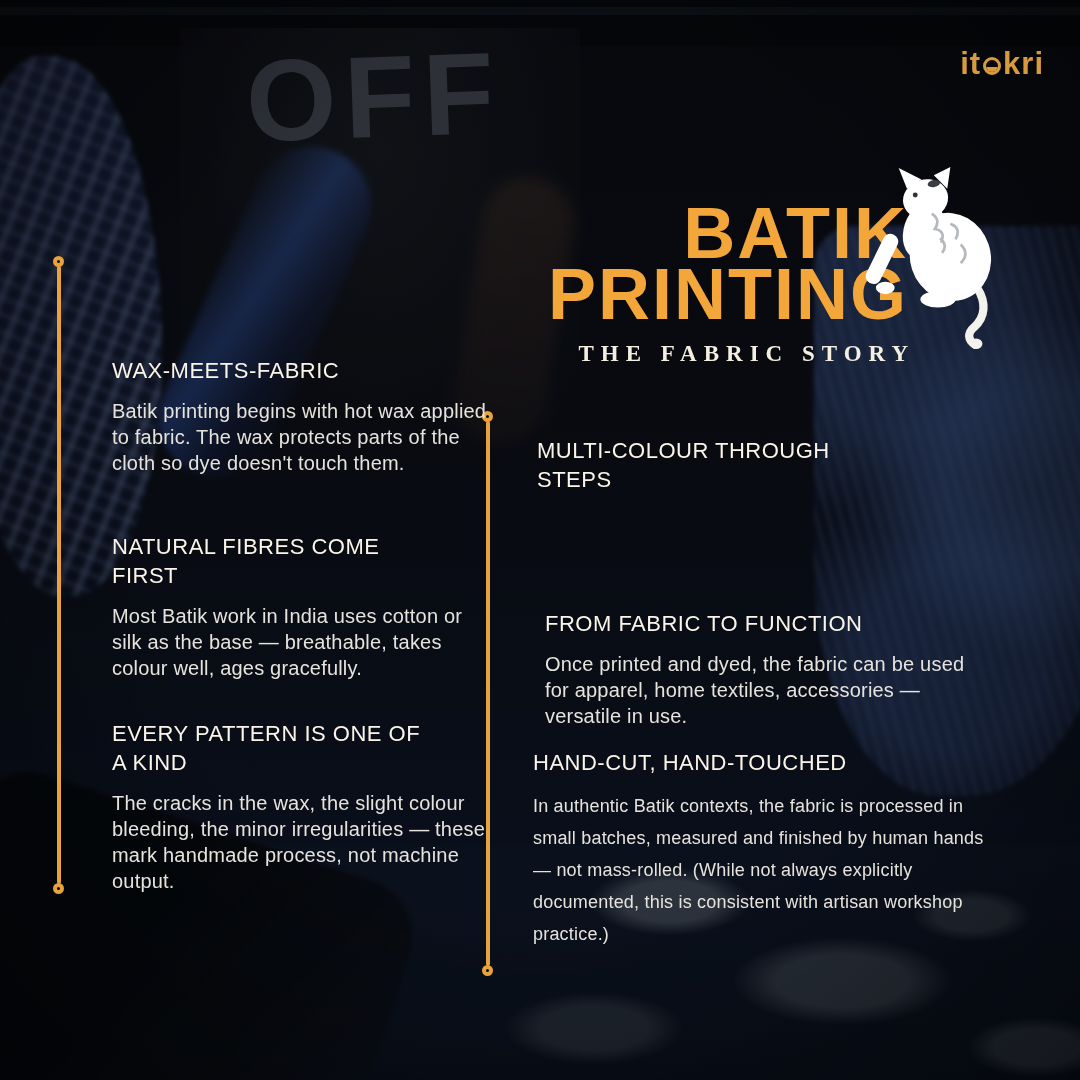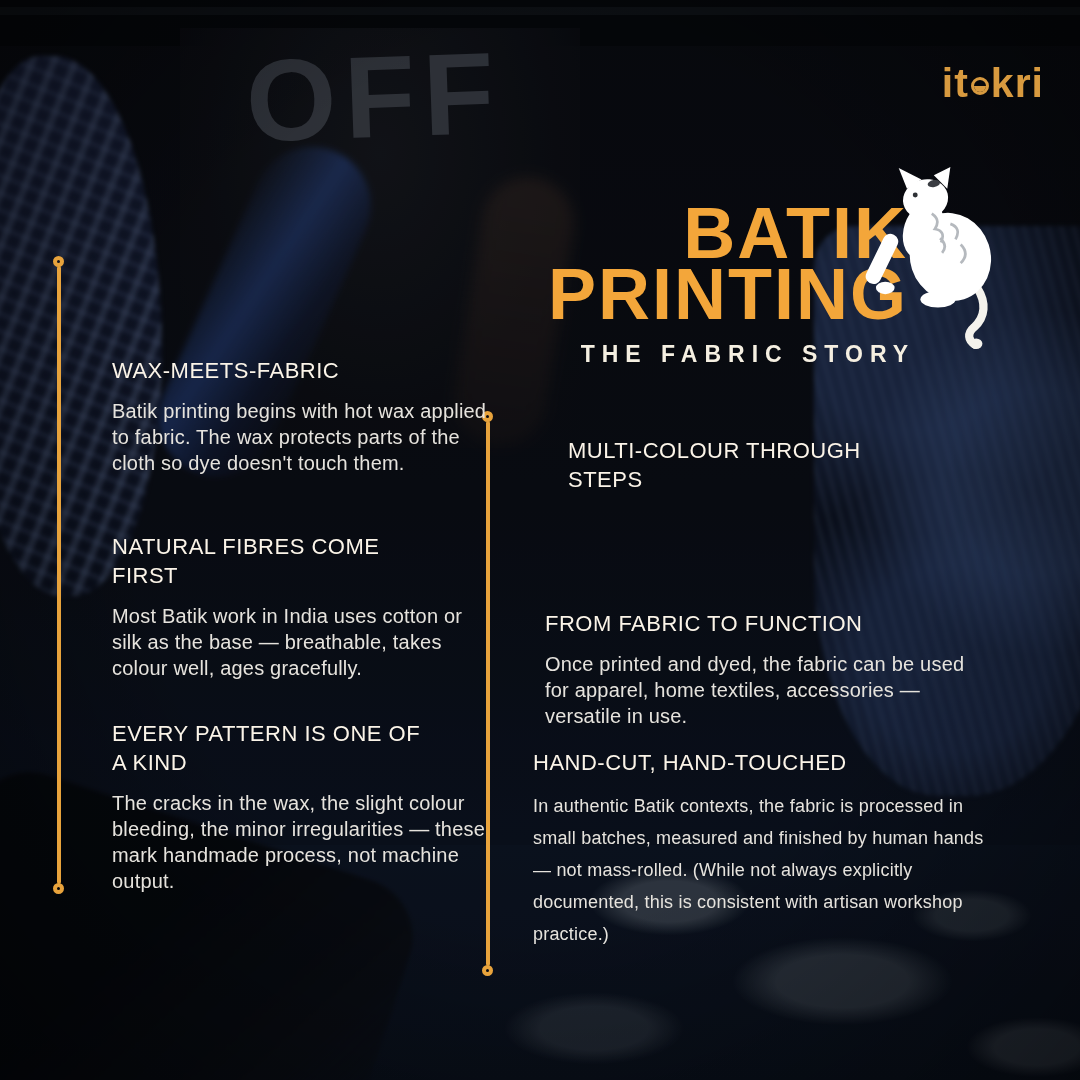--- a/index.html
+++ b/index.html
@@ -50,42 +50,42 @@
       radial-gradient(ellipse 60px 26px at 90% 30%,rgba(96,106,116,.42) 0 60%,rgba(0,0,0,0) 100%),
       radial-gradient(ellipse 90px 36px at 55% 78%,rgba(90,100,110,.38) 0 60%,rgba(0,0,0,0) 100%),
       radial-gradient(ellipse 70px 30px at 96% 86%,rgba(104,112,122,.42) 0 60%,rgba(0,0,0,0) 100%),
       linear-gradient(180deg,#0d1524,#0a111d);}
   .pot-edge{left:-70px;bottom:-60px;width:460px;height:320px;transform:rotate(18deg);
     border-radius:60px;background:linear-gradient(120deg,#04060a 40%,#090c12 75%,rgba(0,0,0,0));
     filter:blur(2px);}
   .scrim{inset:0;background:rgba(6,10,16,.32);}
   .vignette{inset:0;background:radial-gradient(ellipse at 50% 45%,rgba(0,0,0,0) 52%,rgba(0,0,0,.45) 100%);}
   
-  .logo{position:absolute;top:60px;right:36px;color:#D89A3F;font-weight:700;font-size:41px;
+  .logo{position:absolute;top:46px;right:36px;color:#D89A3F;font-weight:700;font-size:31px;
     letter-spacing:1px;display:flex;align-items:center;}
   .logo-o{display:inline-block;width:18px;height:18px;border:3px solid currentColor;border-radius:50%;
     position:relative;margin:4px 2px 0 2px;overflow:hidden;}
   .logo-o-fill{position:absolute;left:0;right:0;bottom:0;height:45%;background:currentColor;}
   .title-block{position:absolute;top:203px;right:172px;text-align:right;}
   .title-line{font-size:72px;font-weight:800;color:var(--accent);line-height:61px;letter-spacing:2px;}
-  .subtitle{margin-top:16px;font-size:23px;font-weight:700;color:#F5EFE1;letter-spacing:7px;margin-right:-7px;}
+  .subtitle{margin-top:16px;font-size:23px;font-weight:700;color:#F5EFE1;letter-spacing:7px;margin-right:-7px;font-family:Liberation Serif, serif;}
   .cat{position:absolute;left:860px;top:166px;width:158px;height:186px;}
   .timeline{position:absolute;display:flex;flex-direction:column;align-items:center;}
   .timeline-left{left:53px;top:256px;height:638px;}
   .timeline-right{left:482px;top:411px;height:565px;}
   .ring{width:11px;height:11px;border:4px solid var(--timeline);border-radius:50%;
     background:rgba(10,10,14,.55);flex:0 0 auto;}
   .tl-line{width:4px;flex:1;background:var(--timeline);margin:-1px 0;border-radius:2px;}
   .info{position:absolute;}
   .info .h{font-size:22px;font-weight:400;color:var(--heading);line-height:29px;letter-spacing:.5px;}
   .info .b{margin-top:13px;font-size:20px;color:var(--body);line-height:26px;letter-spacing:.2px;}
   .info-l1{left:112px;top:356px;width:380px;}
   .info-l2{left:112px;top:532px;width:380px;}
   .info-l3{left:112px;top:719px;width:380px;}
-  .info-r1{left:568px;top:436px;width:435px;}
+  .info-r1{left:537px;top:436px;width:435px;}
   .info-r2{left:545px;top:609px;width:435px;}
   .info-r3{left:533px;top:748px;width:470px;}
   .info-r3 .b{font-size:18px;line-height:32px;}
 </style>
 </head>
 <body>
 
 <div class="canvas">
 
   <div class="bg-layer beam"></div>

